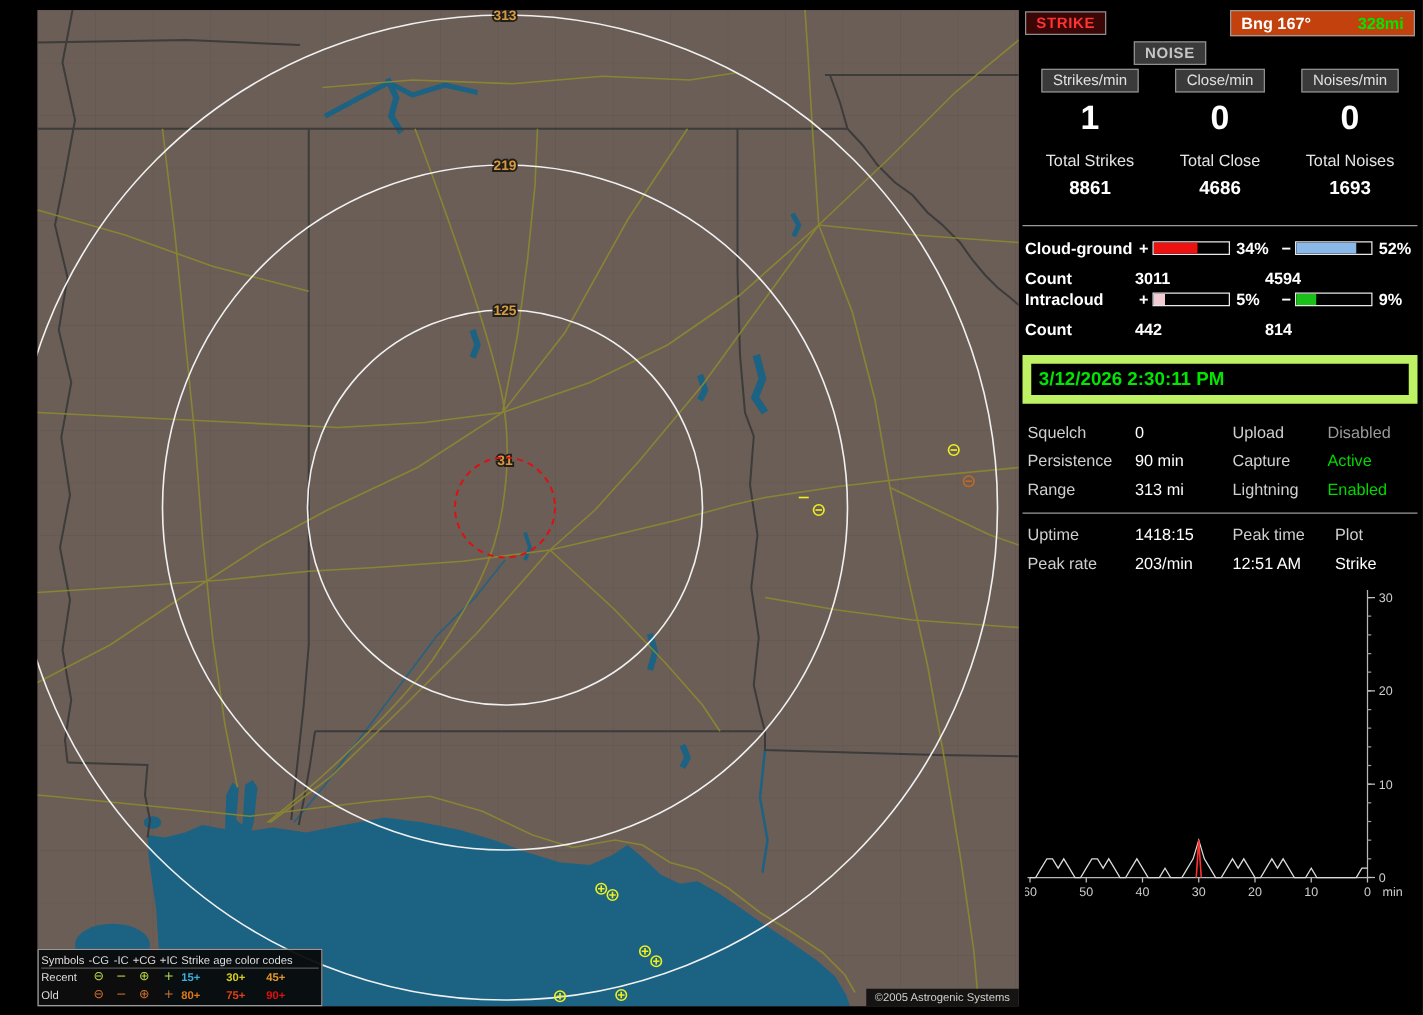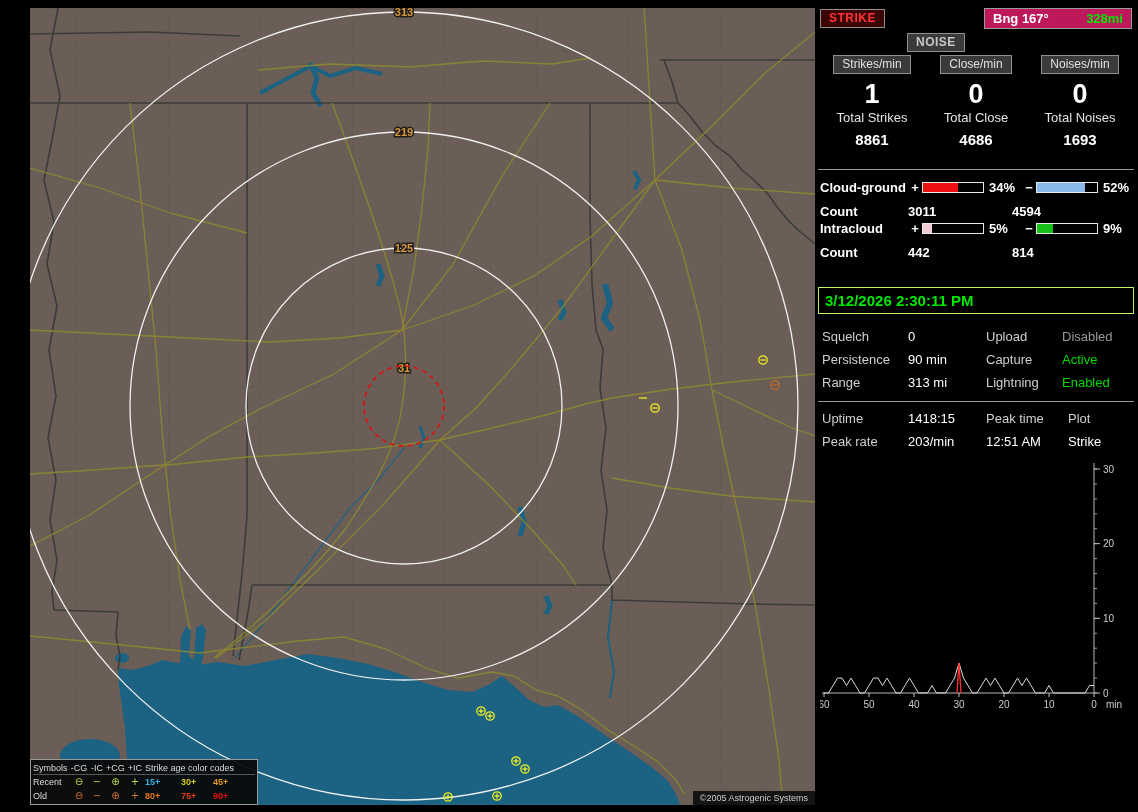--- a/index.html
+++ b/index.html
@@ -22,43 +22,43 @@
 .age{font-weight:bold;}
 .credit{position:absolute;right:0;bottom:0;background:rgba(10,10,10,.88);
         padding:2px 7px;font-size:9px;color:#cfcfcf;}
 
 .panel{position:absolute;left:818px;top:0;width:316px;height:812px;padding-top:8px;background:#000;}
 .btn-row{display:flex;align-items:center;margin:0 2px;height:21px;}
 .chip{font-family:"Liberation Sans",sans-serif;font-size:12px;background:#3a3a3a;
       border:1px solid #8f8f8f;color:#e0e0e0;padding:2px 8px;line-height:13px;}
 .strike-chip{background:#3a0606;font-weight:bold;letter-spacing:.5px;}
 .noise-chip{margin-left:22px;font-weight:bold;letter-spacing:.5px;color:#c6c6c6;margin-top:47px;}
-.bng-box{margin-left:auto;border:1px solid #9a9a9a;background:#be185d;display:flex;
+.bng-box{margin-left:auto;border:1px solid #9a9a9a;background:#c2410c;display:flex;
          align-items:flex-end;justify-content:space-between;padding:2px 8px;
          font-weight:bold;font-size:13px;width:148px;height:21px;color:#fff;}
 .counters{display:flex;justify-content:space-between;margin:26px 4px 0 4px;}
 .counter-col{width:100px;text-align:center;}
 .counter-chip{display:inline-block;}
 .big-num{font-size:27px;font-weight:bold;color:#fff;margin-top:5px;}
-.total-label{font-size:13px;color:#e4e4e4;}
+.total-label{font-size:13px;margin-top:11px;color:#e4e4e4;}
 .total-value{font-size:15px;font-weight:bold;color:#fff;margin-top:6px;}
 .hr{border-top:1px solid #9a9a9a;margin-top:21px;}
 .hr2{border-top:1px solid #9a9a9a;margin-top:11px;}
 .dist-title{margin-top:6px;padding:2px 2px 4px 2px;border-bottom:1px solid #9a9a9a;}
 .dist-row{display:grid;grid-template-columns:88px 14px 62px 38px 14px 62px auto;
           align-items:center;margin-top:10px;padding:0 2px;}
 .dist-row.second{margin-top:2px;}
 .dist-label{font-weight:bold;color:#fff;}
 .sign{font-weight:bold;color:#fff;text-align:center;}
 .bar{display:block;height:11px;border:1px solid #e8e8e8;background:#000;overflow:hidden;}
 .fill{display:block;height:100%;width:0;}
 .pct{font-weight:bold;color:#fff;padding-left:5px;}
 .count-row{display:grid;grid-template-columns:88px 104px auto;margin-top:9px;
            padding:0 2px;font-weight:bold;color:#fff;}
-.dt-box{border:1px solid #bef264;margin-top:27px;padding:4px 6px;font-size:15px;font-weight:bold;}
+.dt-box{border:7px solid #bef264;margin-top:13px;padding:4px 6px;font-size:15px;font-weight:bold;}
 .settings{display:grid;grid-template-columns:86px 78px 76px auto;row-gap:8px;margin:15px 2px 0 4px;}
 .stats{display:grid;grid-template-columns:86px 78px 82px auto;row-gap:8px;margin:9px 2px 0 4px;}
 .lab{color:#cfcfcf;}
 .val{color:#fff;}
 .trend-head{display:grid;grid-template-columns:86px auto;margin:13px 2px 0 4px;}
 #trend-svg{display:block;margin:8px 0 0 2px;}
 </style>
 </head>
 <body>
 

